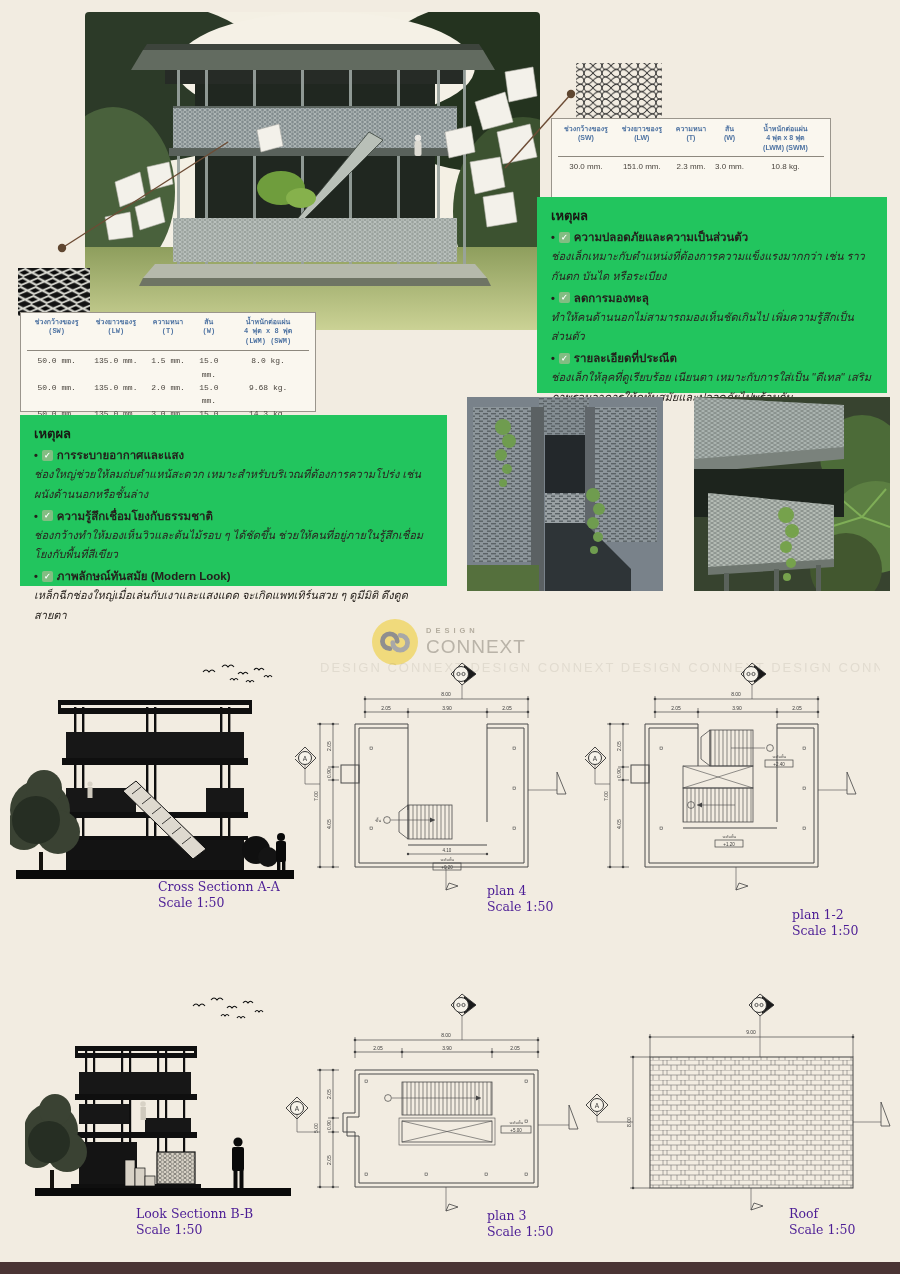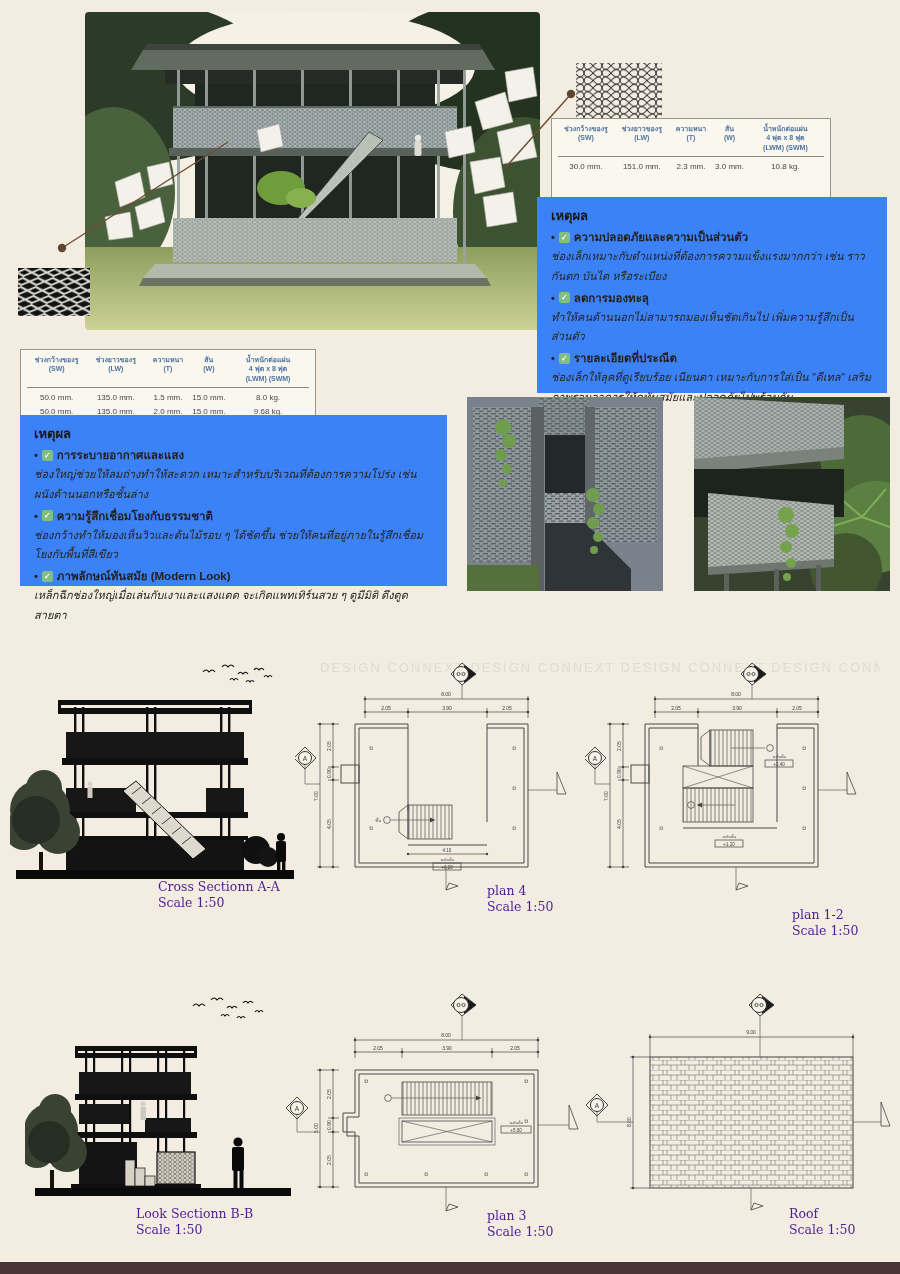--- a/index.html
+++ b/index.html
@@ -17,29 +17,29 @@
 
   
   .mesh-lineart{left:575px;top:62px;width:88px;height:60px;}
 
   
   .leaders{left:0;top:0;width:900px;height:1274px;pointer-events:none;z-index:6;}
 
   
   .spec-table{background:#faf7ef;border:1px solid #9a958c;box-sizing:border-box;padding:5px 6px 4px;}
   .spec-table.right{left:551px;top:118px;width:280px;height:88px;}
-  .spec-table.left{left:20px;top:349px;width:296px;height:72px;}
+  .spec-table.left{left:20px;top:312px;width:296px;height:100px;font-family:Liberation Mono, monospace;}
   .spec-head{display:grid;grid-template-columns:21% 21% 16% 13% 29%;}
   .spec-head .h{font-size:7px;line-height:1.35;color:#4e73a2;text-align:center;white-space:pre-line;font-weight:bold;}
   .spec-divider{border-top:1px solid #8d887e;margin:4px 0 3px;}
   .spec-row{display:grid;grid-template-columns:21% 21% 16% 13% 29%;}
   .spec-row .c{font-size:8px;line-height:1.65;color:#4a453e;text-align:center;}
 
   
-  .reasons{background:#3b82f6;box-sizing:border-box;padding:8px 14px 10px;color:#24201c;}
+  .reasons{background:#22c55e;box-sizing:border-box;padding:8px 14px 10px;color:#24201c;}
   .reasons.right{left:537px;top:197px;width:350px;height:196px;}
   .reasons.left{left:20px;top:415px;width:427px;height:171px;}
   .r-title{font-weight:bold;font-size:13px;margin-bottom:2px;color:#191613;}
   .r-head{font-size:11.5px;font-weight:bold;margin-top:2px;display:flex;align-items:center;gap:4px;}
   .r-bullet{font-size:11px;}
   .check{display:inline-flex;width:11px;height:11px;background:#82bd82;border-radius:2px;color:#fff;
          font-size:8px;align-items:center;justify-content:center;flex:0 0 auto;}
   .r-body{font-size:11px;line-height:1.8;margin-top:1px;color:#2a2520;font-style:italic;}
 
   
@@ -262,21 +262,21 @@
     </div>
   </div>
 
   <div class="abs reasons left">
     <div class="r-title">เหตุผล</div>
     <div class="r-head">
       <span class="r-bullet">•</span>
       <span class="check">✓</span>
       <span>การระบายอากาศและแสง</span>
     </div>
-    <div class="r-body">ช่องใหญ่ช่วยให้ลมถ่างทำให้สะดวก เหมาะสำหรับบริเวณที่ต้องการความโปร่ง เช่น ผนังด้านนอกหรือชั้นล่าง</div>
+    <div class="r-body">ช่องใหญ่ช่วยให้ลมถ่บตำแหน้สะดวก เหมาะสำหรับบริเวณที่ต้องการความโปร่ง เช่น ผนังด้านนอกหรือชั้นล่าง</div>
     <div class="r-head">
       <span class="r-bullet">•</span>
       <span class="check">✓</span>
       <span>ความรู้สึกเชื่อมโยงกับธรรมชาติ</span>
     </div>
     <div class="r-body">ช่องกว้างทำให้มองเห็นวิวและต้นไม้รอบ ๆ ได้ชัดขึ้น ช่วยให้คนที่อยู่ภายในรู้สึกเชื่อมโยงกับพื้นที่สีเขียว</div>
     <div class="r-head">
       <span class="r-bullet">•</span>
       <span class="check">✓</span>
       <span>ภาพลักษณ์ทันสมัย (Modern Look)</span>
@@ -351,20 +351,32 @@
       <g fill="#76a24c">
         <circle cx="92" cy="118" r="8"></circle>
           <circle cx="98" cy="134" r="7"></circle>
           <circle cx="92" cy="150" r="6"></circle>
           <circle cx="97" cy="166" r="5"></circle>
           <circle cx="93" cy="180" r="4"></circle>
       </g>
     </svg>
   </div>
 
+  <div class="abs logo">
+    <div class="logo-circle">
+      <svg width="34" height="34" viewBox="0 0 46 46">
+        <path d="M16,32 a10,10 0 1 1 10,-10" fill="none" stroke="#8f8f8f" stroke-width="6.5" stroke-linecap="round"></path>
+        <path d="M30,14 a10,10 0 1 1 -10,10" fill="none" stroke="#a8a8a8" stroke-width="6.5" stroke-linecap="round"></path>
+      </svg>
+    </div>
+    <div class="logo-text">
+      <div class="l1">DESIGN</div>
+      <div class="l2">CONNEXT</div>
+    </div>
+  </div>
   <div class="abs watermark">DESIGN CONNEXT   DESIGN CONNEXT   DESIGN CONNEXT   DESIGN CONNEXT</div>
 
   <svg class="abs svg-cross-a" width="290" height="228" viewBox="0 0 290 228">
     <g stroke="#111" stroke-width="1.1" fill="none">
       <path d="M193,12 q3,-4 6,0 q3,-4 6,0"></path>
         <path d="M212,7 q3,-4 6,0 q3,-4 6,0"></path>
       <path d="M228,14 q2.5,-3.5 5,0 q2.5,-3.5 5,0"></path>
         <path d="M244,10 q2.5,-3.5 5,0 q2.5,-3.5 5,0"></path>
       <path d="M220,20 q2,-3 4,0 q2,-3 4,0"></path>
         <path d="M236,22 q2,-3 4,0 q2,-3 4,0"></path>

